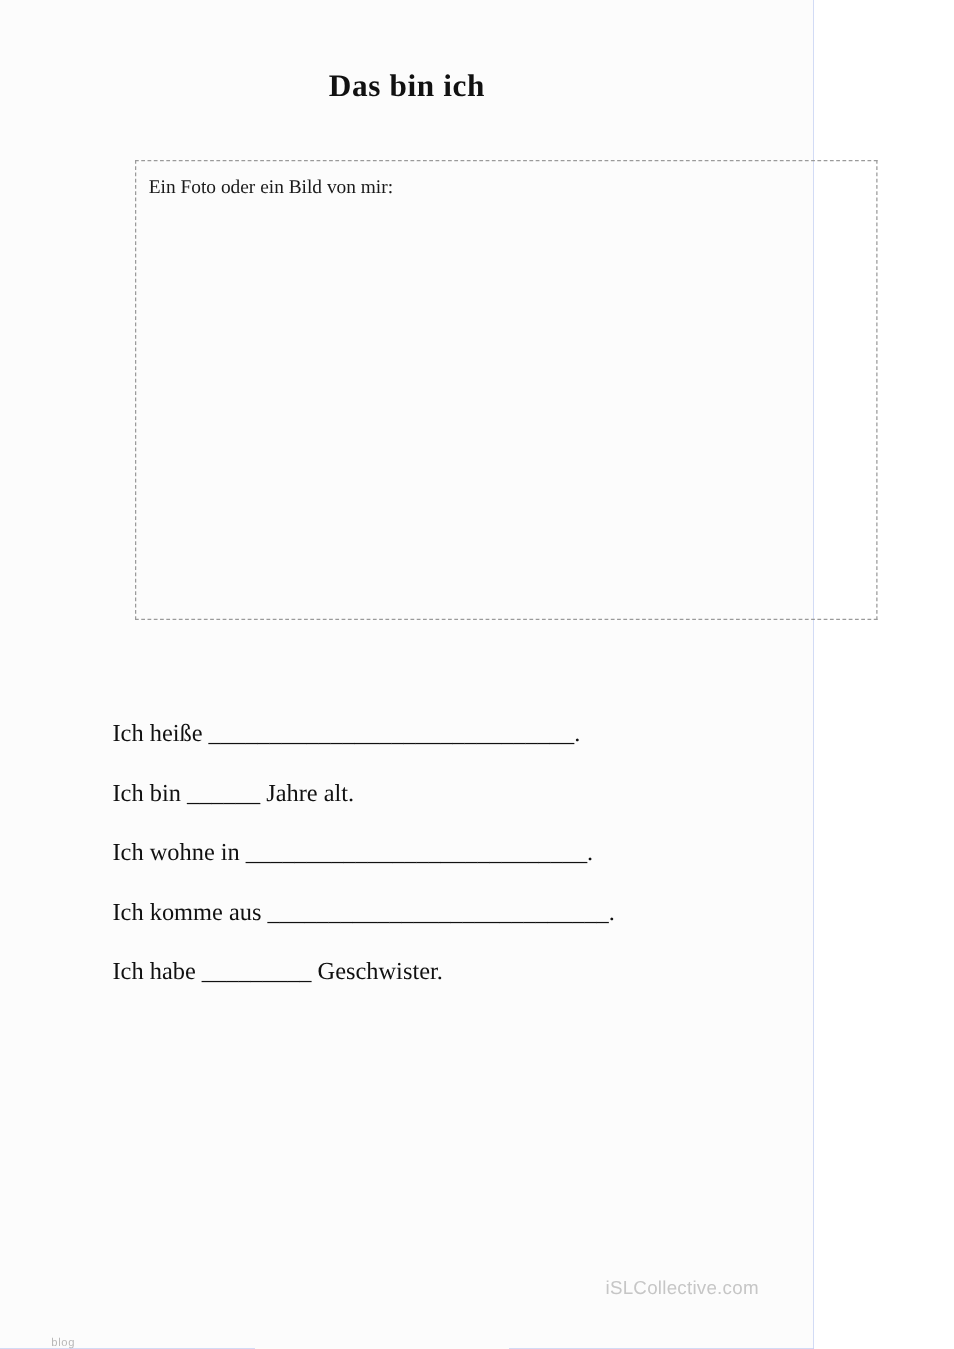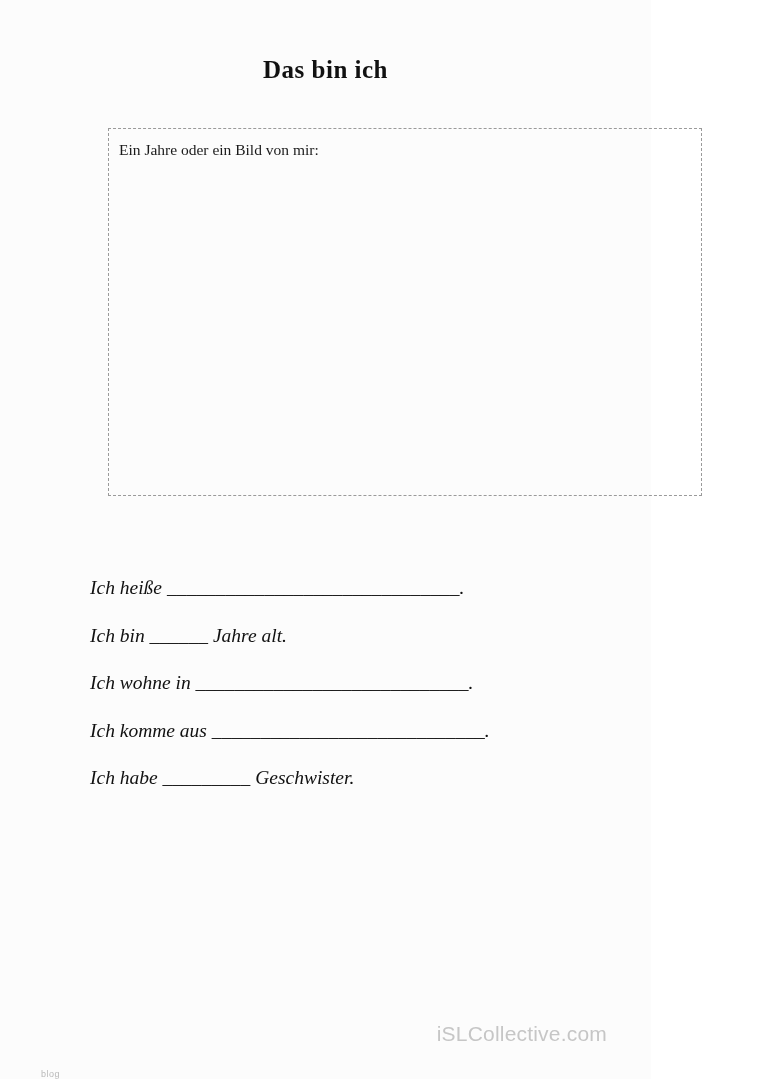--- a/index.html
+++ b/index.html
@@ -71,21 +71,20 @@
     width: 620px;
   }
 
   .line-row {
     font-family: "Liberation Serif", serif;
     font-size: 19.5px;
     color: #111111;
     line-height: 1.0;
     margin-bottom: 28px;
     white-space: pre;
-    font-style: italic;
   }
 
   .line-row:last-child {
     margin-bottom: 0;
   }
 
   .footer-left {
     position: absolute;
     left: 41px;
     top: 1025px;
@@ -94,35 +93,35 @@
     color: #b9b9b9;
     letter-spacing: 0.5px;
     margin-top: 44px;
   }
 
   .footer-right {
     position: absolute;
     right: 44px;
     top: 1022px;
     font-family: "Liberation Sans", sans-serif;
-    font-size: 21px;
+    font-size: 15px;
     color: #c6c6c6;
     letter-spacing: 0.2px;
   }
 </style>
 </head>
 <body>
 
 <div class="page">
   <div class="sheet">
 
     <div class="title">Das bin ich</div>
 
     <div class="photo-box">
-      <div class="photo-box-label">Ein Jahre oder ein Bild von mir:</div>
+      <div class="photo-box-label">Ein Foto oder ein Bild von mir:</div>
     </div>
 
     <div class="lines">
       <div class="line-row">Ich heiße ______________________________.</div>
       <div class="line-row">Ich bin ______ Jahre alt.</div>
       <div class="line-row">Ich wohne in ____________________________.</div>
       <div class="line-row">Ich komme aus ____________________________.</div>
       <div class="line-row">Ich habe _________ Geschwister.</div>
     </div>
 

